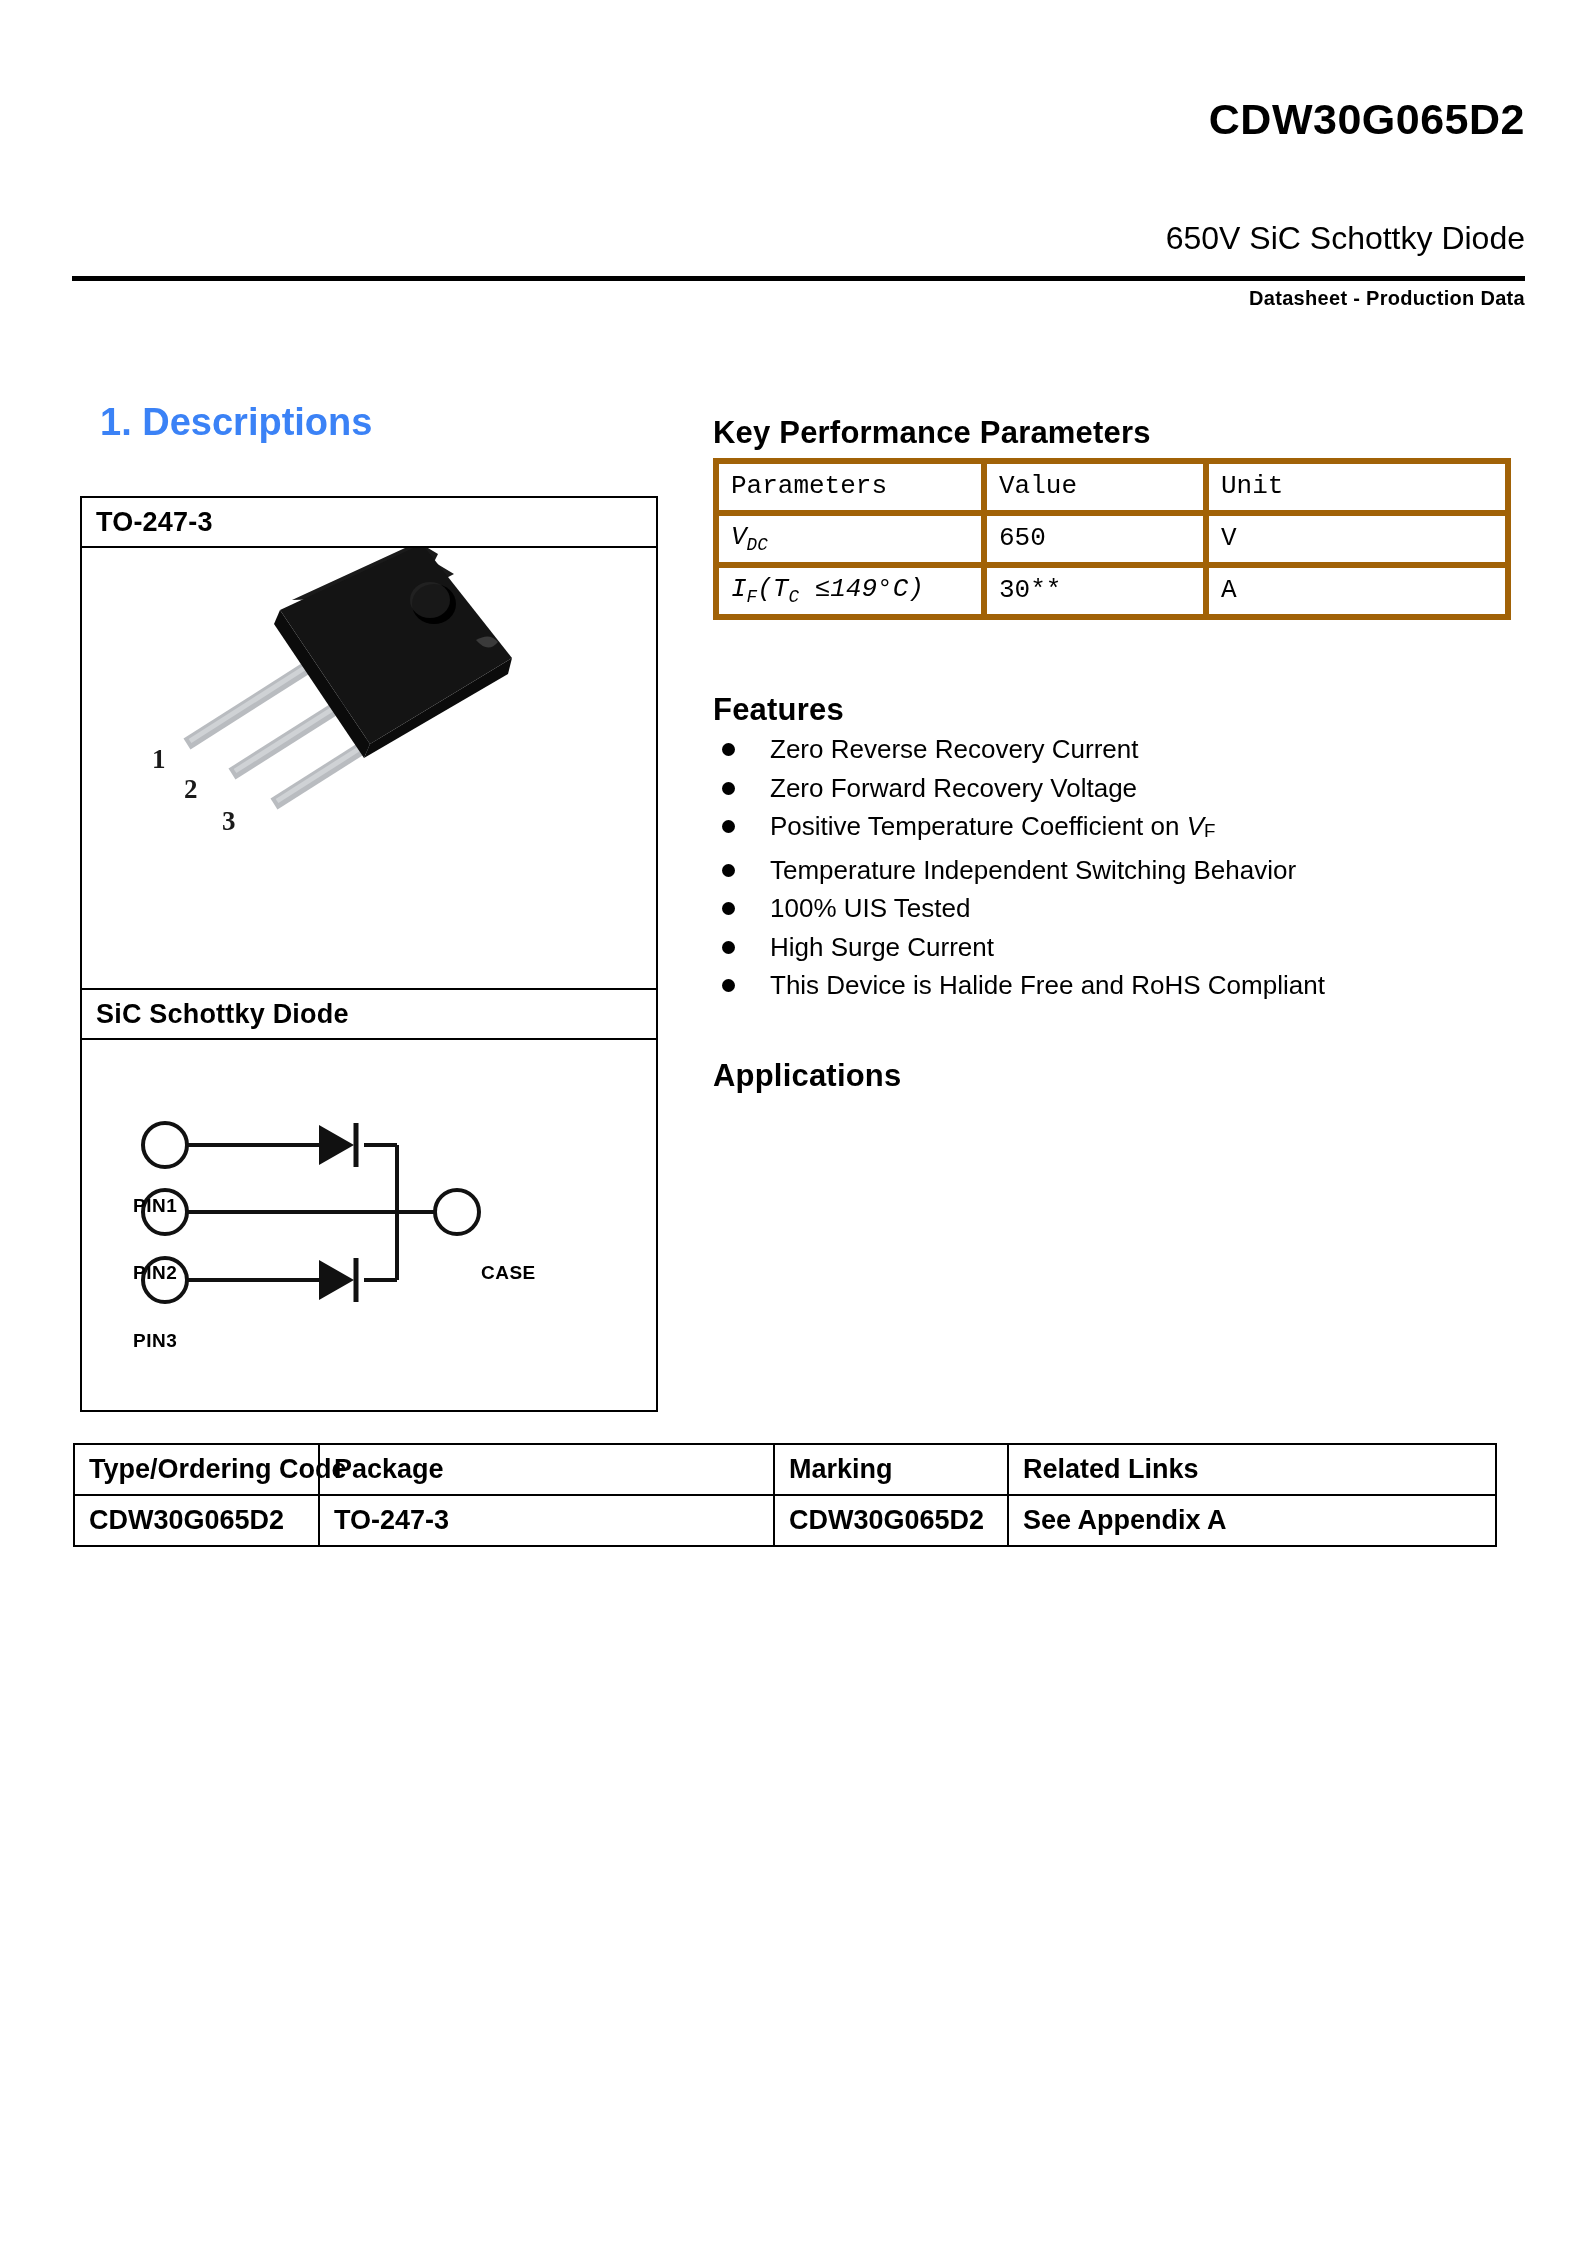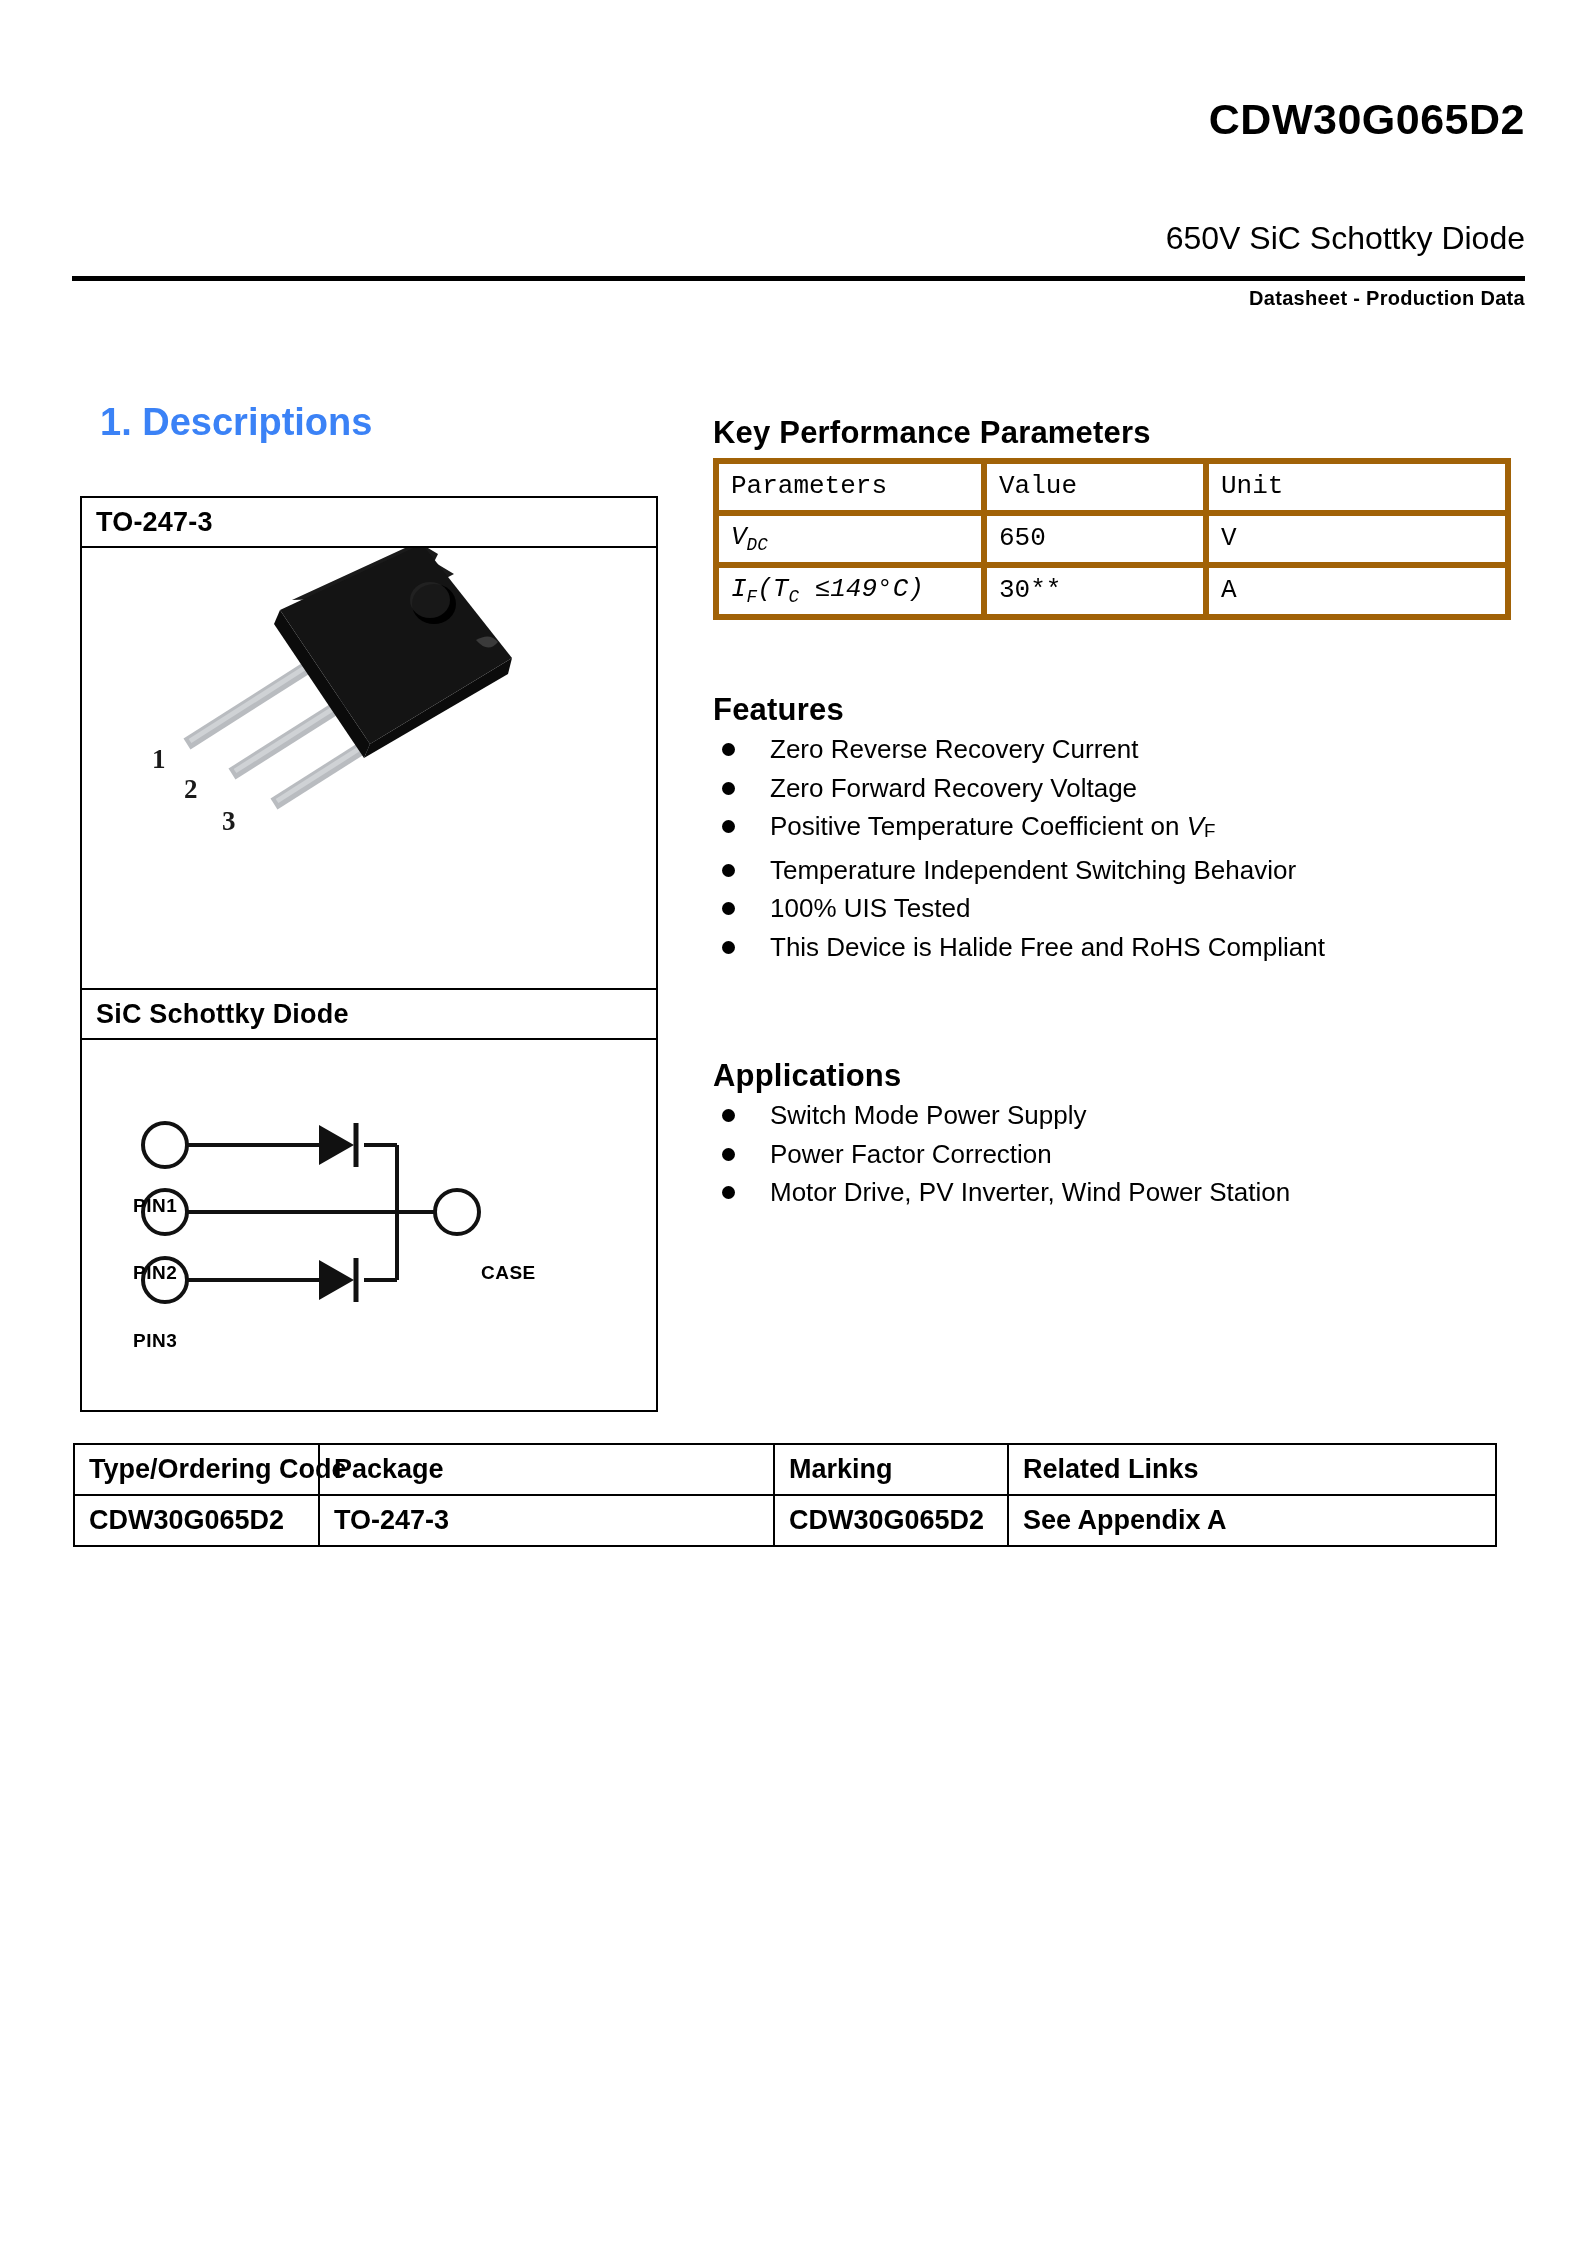--- a/index.html
+++ b/index.html
@@ -334,30 +334,26 @@
   </table>
 
   <div class="r-head" id="feat-head">Features</div>
 
   <ul class="blist" id="feat-list">
     <li><span class="bdot"></span><span>Zero Reverse Recovery Current</span></li>
     <li><span class="bdot"></span><span>Zero Forward Recovery Voltage</span></li>
     <li><span class="bdot"></span><span>Positive Temperature Coefficient on </span><span class="ital">V</span><span class="sub-f">F</span></li>
     <li><span class="bdot"></span><span>Temperature Independent Switching Behavior</span></li>
     <li><span class="bdot"></span><span>100% UIS Tested</span></li>
+    <li><span class="bdot"></span><span>High Surge Current</span></li>
     <li><span class="bdot"></span><span>This Device is Halide Free and RoHS Compliant</span></li>
   </ul>
 
   <div class="r-head" id="app-head">Applications</div>
 
-  <ul class="blist" id="app-list">
-    <li><span class="bdot"></span><span>Switch Mode Power Supply</span></li>
-    <li><span class="bdot"></span><span>Power Factor Correction</span></li>
-    <li><span class="bdot"></span><span>Motor Drive, PV Inverter, Wind Power Station</span></li>
-  </ul>
 
   <table id="order-table">
     <colgroup>
         <col class="o1">
         <col class="o2">
         <col class="o3">
         <col class="o4">
       </colgroup>
     <tbody>
       <tr>

